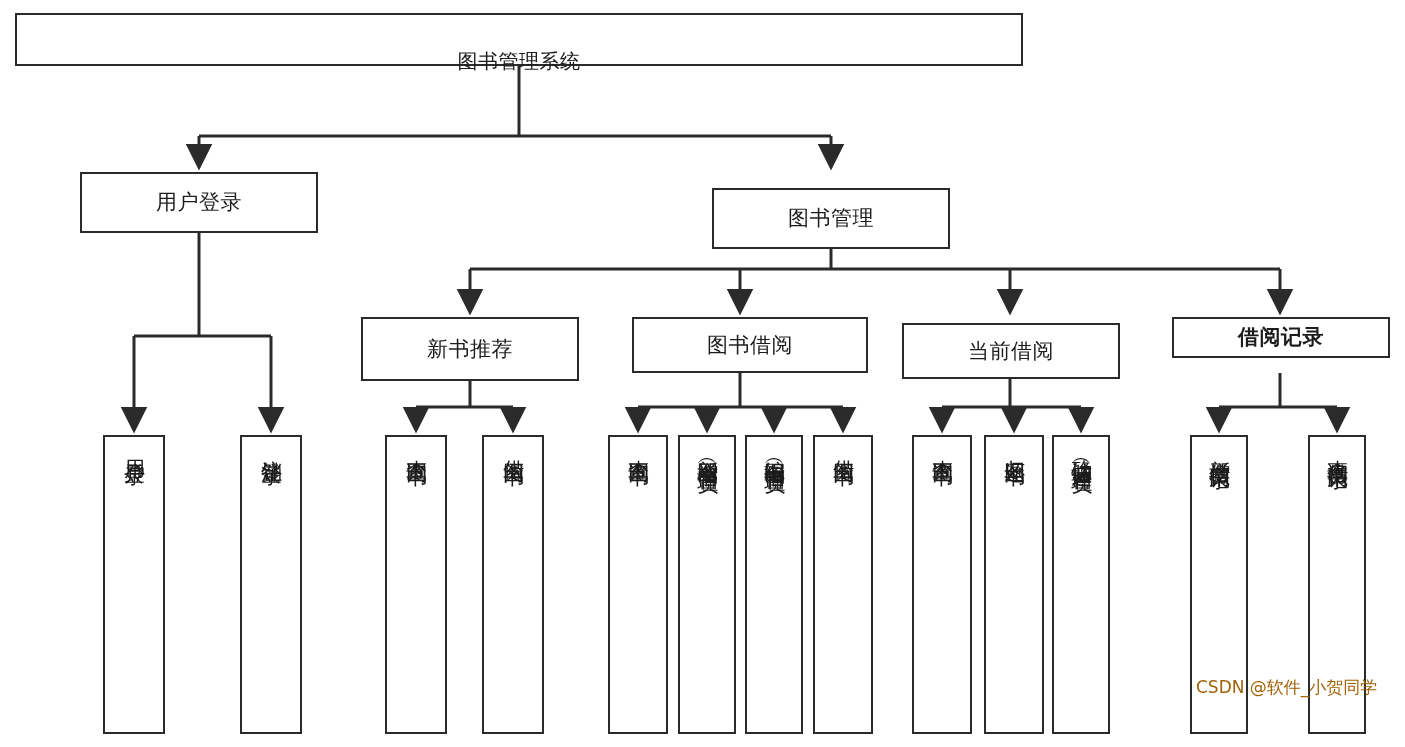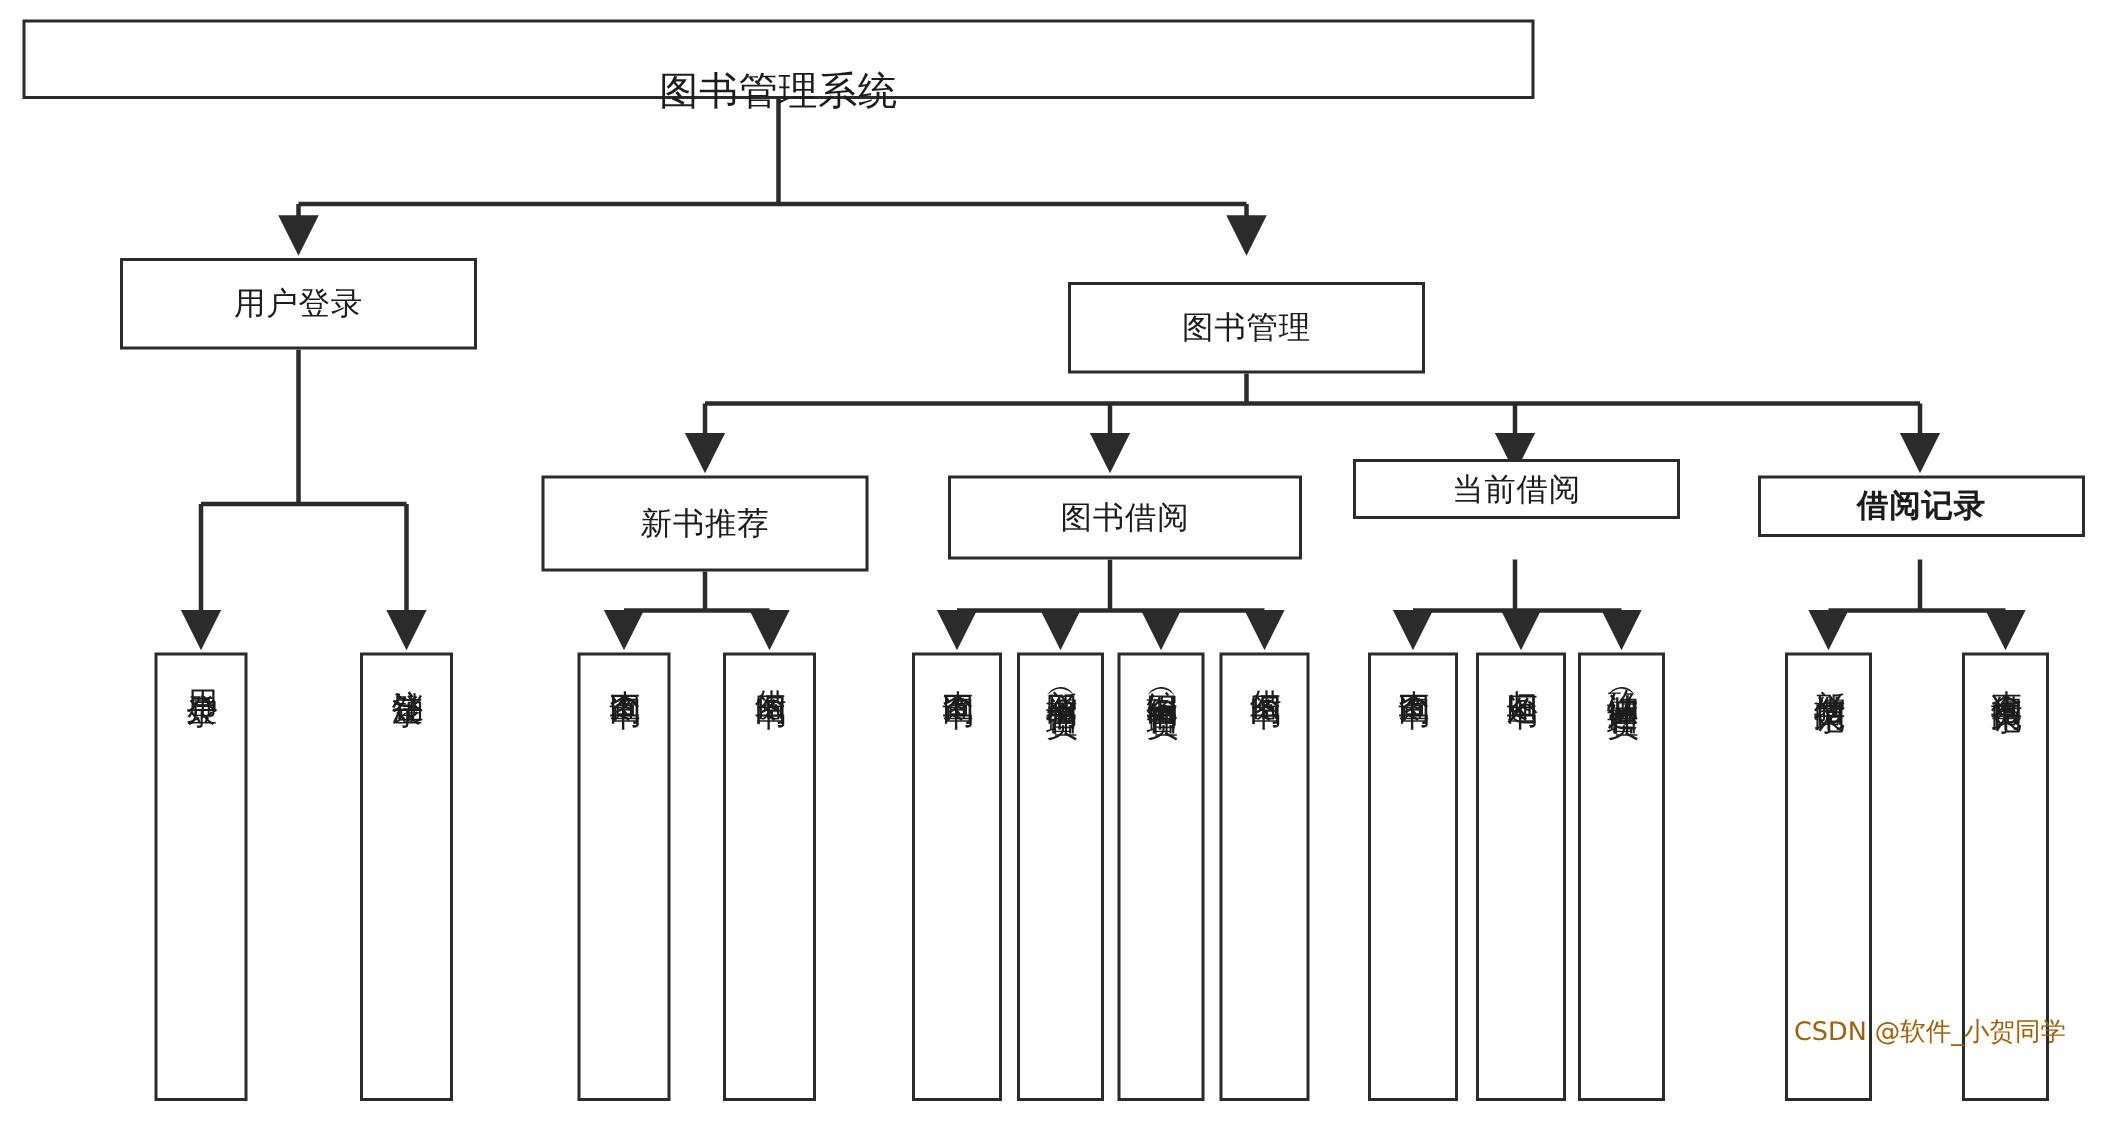--- a/index.html
+++ b/index.html
@@ -56,21 +56,21 @@
   }
   .node.vert .node-label {
     writing-mode: vertical-rl;
     text-orientation: upright;
     font-size: 21px;
     line-height: 1.32;
     letter-spacing: 2px;
     white-space: nowrap;
   }
   .node.root .node-label {
-    font-size: 26px;
+    font-size: 20px;
     margin-top: 44px;
   }
   .watermark {
     position: absolute;
     color: #b9b9b9;
     font-size: 17px;
     white-space: nowrap;
     z-index: 5;
     font-family: "DejaVu Sans", "Liberation Sans", sans-serif;
   }
@@ -141,21 +141,21 @@
   <div class="node horiz" style="left: 712px; top: 172px; width: 238px; height: 61px; margin-top: 16px;">
     <span class="node-label">图书管理</span>
   </div>
 
   <div class="node horiz" style="left: 361px; top: 317px; width: 218px; height: 64px;">
     <span class="node-label">新书推荐</span>
   </div>
   <div class="node horiz" style="left: 632px; top: 317px; width: 236px; height: 56px;">
     <span class="node-label">图书借阅</span>
   </div>
-  <div class="node horiz" style="left: 902px; top: 306px; width: 218px; height: 40px;">
+  <div class="node horiz" style="left: 902px; top: 323px; width: 218px; height: 56px;">
     <span class="node-label">当前借阅</span>
   </div>
   <div class="node horiz" style="left: 1172px; top: 317px; width: 218px; height: 41px; font-weight: bold;">
     <span class="node-label">借阅记录</span>
   </div>
 
   <div class="node vert" style="left: 103px; top: 435px; width: 62px; height: 299px;">
     <span class="node-label">用户登录</span>
   </div>
   <div class="node vert" style="left: 240px; top: 435px; width: 62px; height: 299px;">

